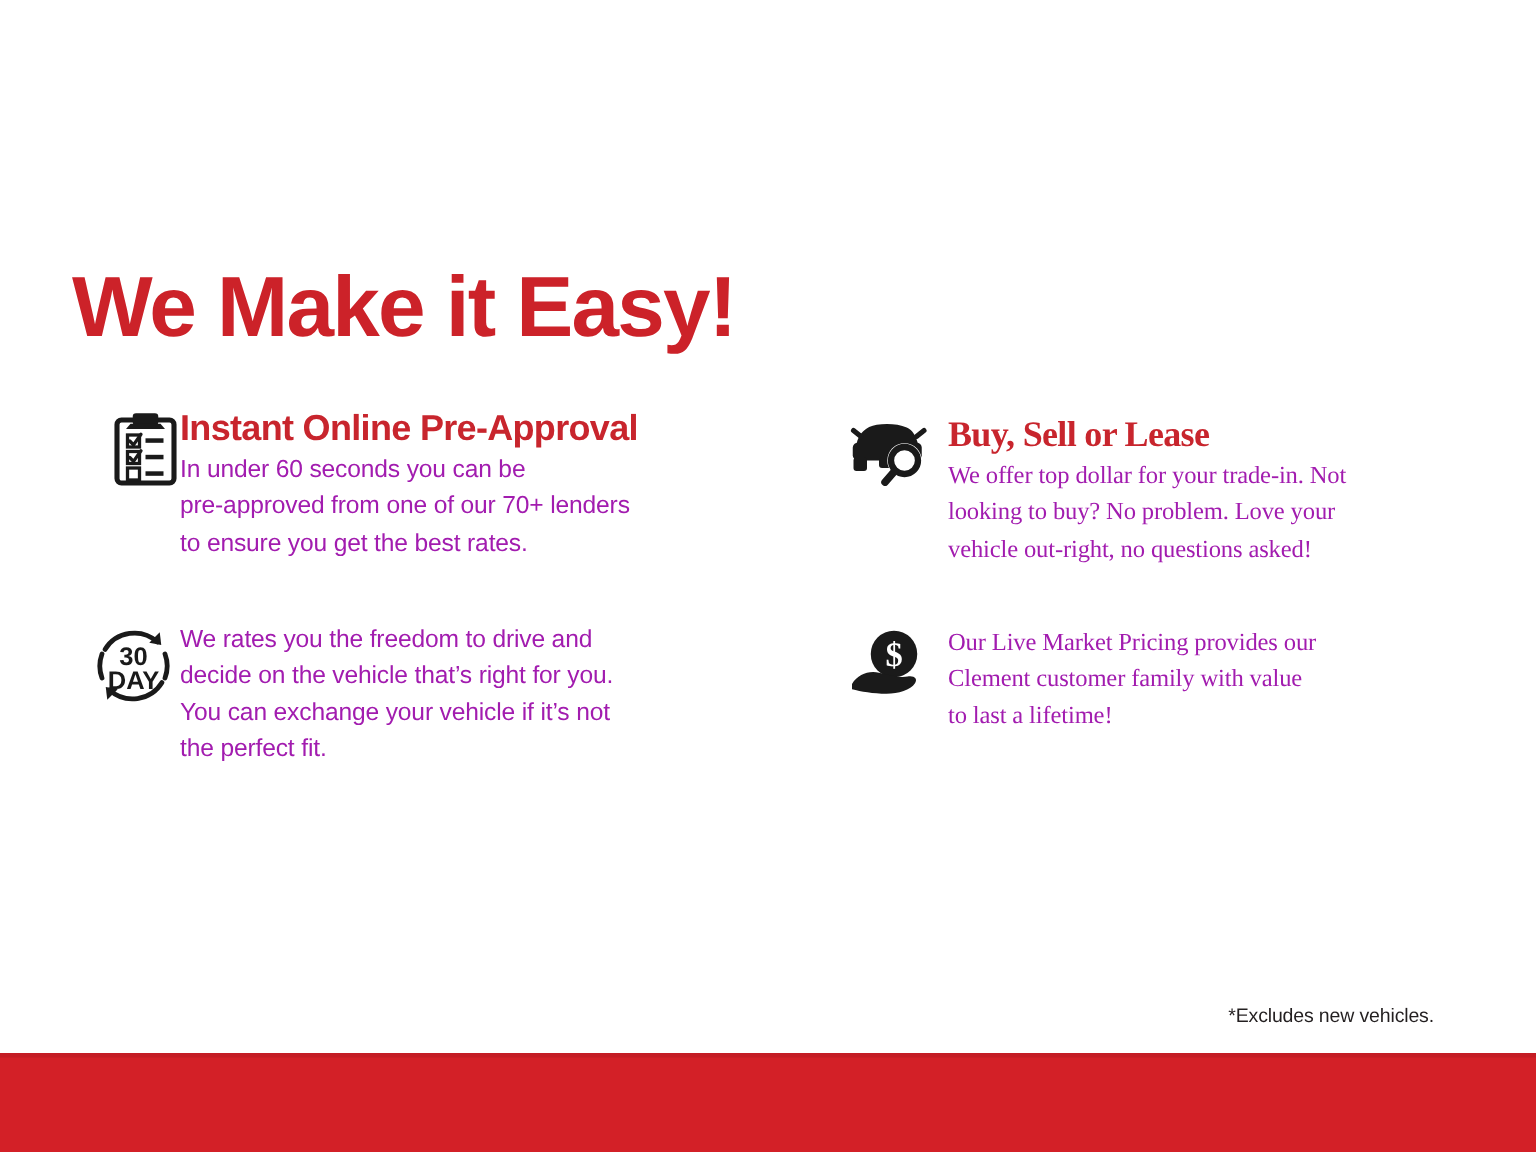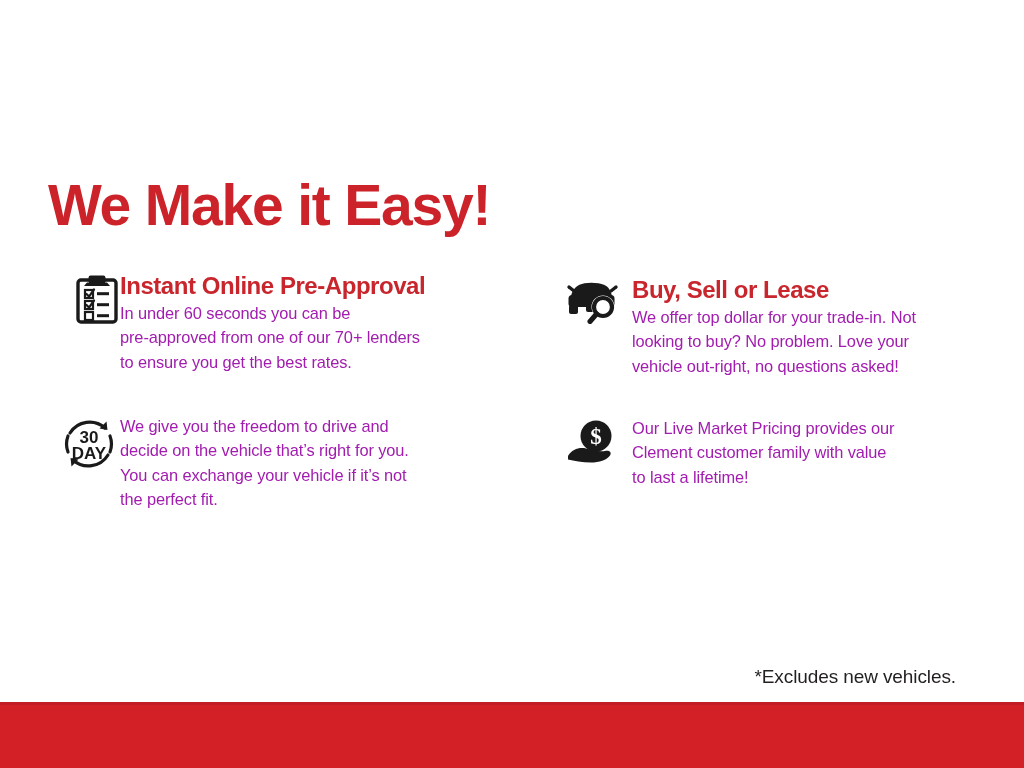--- a/index.html
+++ b/index.html
@@ -64,21 +64,21 @@
   }
   .feature.c1 .feat-icon {
     width: 78px;
     min-width: 78px;
     justify-content: center;
   }
 
   .feat-body {
     padding-left: 2px;
   }
-  .feature.c1 .feat-body { padding-left: 0px; }
+  .feature.c1 .feat-body { padding-left: 0px; font-family: Liberation Serif, serif; }
 
   .feat-title {
     color: #C8252D;
     font-size: 24px;
     line-height: 28px;
     font-weight: bold;
     letter-spacing: -0.45px;
     margin: 0 0 1px 0;
     white-space: nowrap;
   }
@@ -89,21 +89,21 @@
     letter-spacing: -0.1px;
     margin: 0;
     white-space: pre-line;
   }
 
   
   .footnote {
     position: absolute;
     right: 68px;
     top: 668px;
-    font-size: 19px;
+    font-size: 13px;
     line-height: 18px;
     color: #231F20;
     letter-spacing: -0.1px;
     white-space: nowrap;
   }
 
   
   .footer-bar {
     position: absolute;
     left: 0;
@@ -185,21 +185,21 @@
           <path d="M46.5 5.5 L47.5 14 L39.5 12.5 Z" fill="#1A1A1A"></path>
           <path d="M48 39 A23 23 0 0 1 13 44" fill="none" stroke="#1A1A1A" stroke-width="3.2" stroke-linecap="round"></path>
           <path d="M11.5 50.5 L10.5 42 L18.5 43.5 Z" fill="#1A1A1A"></path>
           <path d="M8 20 A23 23 0 0 0 8 36" fill="none" stroke="#1A1A1A" stroke-width="3.2" stroke-linecap="round"></path>
           <path d="M50 20 A23 23 0 0 1 50 36" fill="none" stroke="#1A1A1A" stroke-width="3.2" stroke-linecap="round"></path>
           <text x="29" y="27" text-anchor="middle" font-family="Liberation Sans, sans-serif" font-size="17" font-weight="bold" fill="#1A1A1A">30</text>
           <text x="29" y="43" text-anchor="middle" font-family="Liberation Sans, sans-serif" font-size="17" font-weight="bold" fill="#1A1A1A">DAY</text>
         </svg>
       </div>
       <div class="feat-body">
-        <p class="feat-text">We give you the freedom to drive and
+        <p class="feat-text">We rates you the freedom to drive and
 decide on the vehicle that’s right for you.
 You can exchange your vehicle if it’s not
 the perfect fit.</p>
       </div>
     </div>
 
     <div class="feature c1 r1">
       <div class="feat-icon">
         <svg width="54" height="48" viewBox="0 0 54 48" aria-hidden="true">
           <circle cx="30" cy="18" r="15.5" fill="#1A1A1A"></circle>

